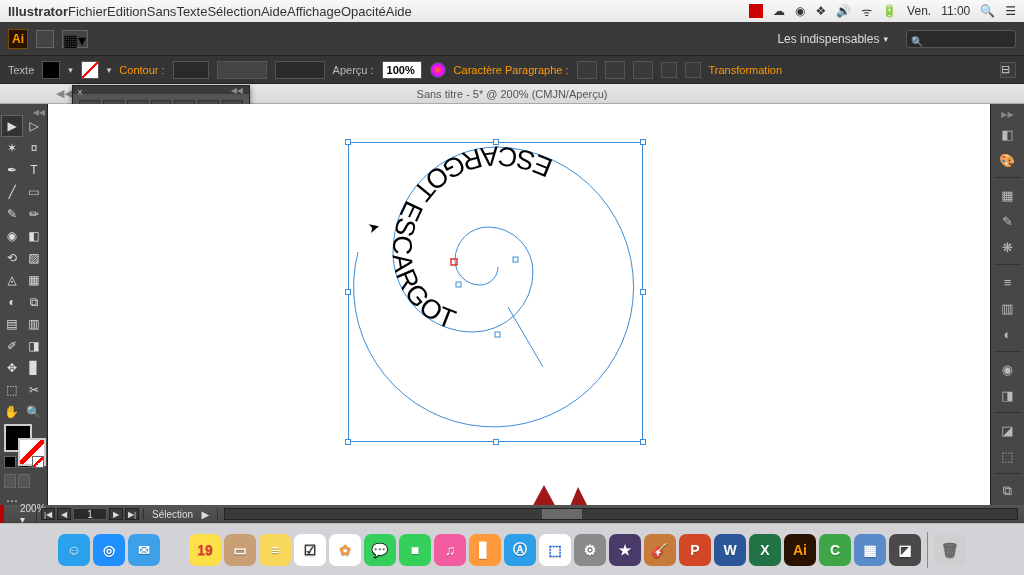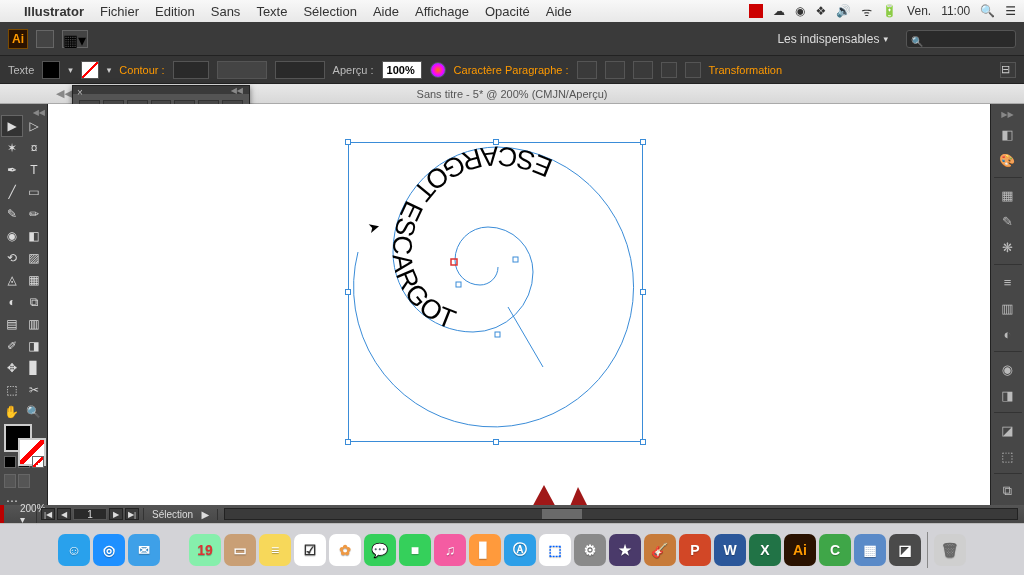--- a/index.html
+++ b/index.html
@@ -1,20 +1,20 @@
 <!DOCTYPE html>
 <html><head>
 <meta charset="utf-8">
 <style>
 * { margin: 0; padding: 0; box-sizing: border-box; font-family: -apple-system, "Helvetica Neue", Arial, sans-serif; }
 body { width: 1024px; height: 575px; background: #4a4a4a; overflow: hidden; position: relative; }
 
 
 .menubar { height: 22px; background: linear-gradient(#f8f8f8,#e8e8e8); display: flex; align-items: center; font-size: 13px; color: #333; padding: 0 8px; justify-content: space-between; }
-.menubar-left { display: flex; align-items: flex-end; gap: 16px; }
+.menubar-left { display: flex; align-items: flex-end; }
 .menubar-left .apple { font-size: 15px; }
 .menubar-left .app { font-weight: 600; }
 .menubar-right { display: flex; align-items: center; gap: 10px; font-size: 12px; }
 .menubar-right .red { width: 14px; height: 14px; background: #c00; display: inline-block; }
 
 
 .apptop { height: 34px; background: #3a3a3a; display: flex; align-items: center; padding: 0 8px; gap: 8px; border-bottom: 1px solid #222; }
 .apptop .ai { width: 20px; height: 20px; background: #2a1200; color: #ff9a00; font-weight: 700; font-size: 12px; display: flex; align-items: center; justify-content: center; border: 1px solid #7a4a00; }
 .apptop .docicon { width: 18px; height: 18px; border: 1px solid #666; background: #444; }
 .apptop .spacer { flex: 1; }
@@ -352,21 +352,21 @@
   <div class="sel"><span>Sélection</span> &nbsp; ▶</div>
   <div class="scroll">
       <div class="thumb"></div>
     </div>
 </div>
 
 <div class="dock" id="dock">
     <div class="dockicon" style="background: rgb(41, 161, 236);">☺</div>
     <div class="dockicon" style="background: rgb(30, 144, 255);">◎</div>
     <div class="dockicon" style="background: rgb(62, 160, 232);">✉</div>
-    <div class="dockicon" style="background: #86efac; color: rgb(221, 51, 51); margin-left: 26px;">19</div>
+    <div class="dockicon" style="background: #fde047; color: rgb(221, 51, 51); margin-left: 26px;">19</div>
     <div class="dockicon" style="background: rgb(201, 159, 117);">▭</div>
     <div class="dockicon" style="background: rgb(247, 216, 90);">≡</div>
     <div class="dockicon" style="background: rgb(255, 255, 255); color: rgb(51, 51, 51);">☑</div>
     <div class="dockicon" style="background: rgb(255, 255, 255); color: rgb(238, 153, 68);">✿</div>
     <div class="dockicon" style="background: rgb(53, 208, 91);">💬</div>
     <div class="dockicon" style="background: rgb(53, 208, 91);">■</div>
     <div class="dockicon" style="background: rgb(244, 92, 162);">♫</div>
     <div class="dockicon" style="background: rgb(255, 154, 60);">▋</div>
     <div class="dockicon" style="background: rgb(45, 159, 232);">Ⓐ</div>
     <div class="dockicon" style="background: rgb(255, 255, 255); color: rgb(0, 97, 255);">⬚</div>

